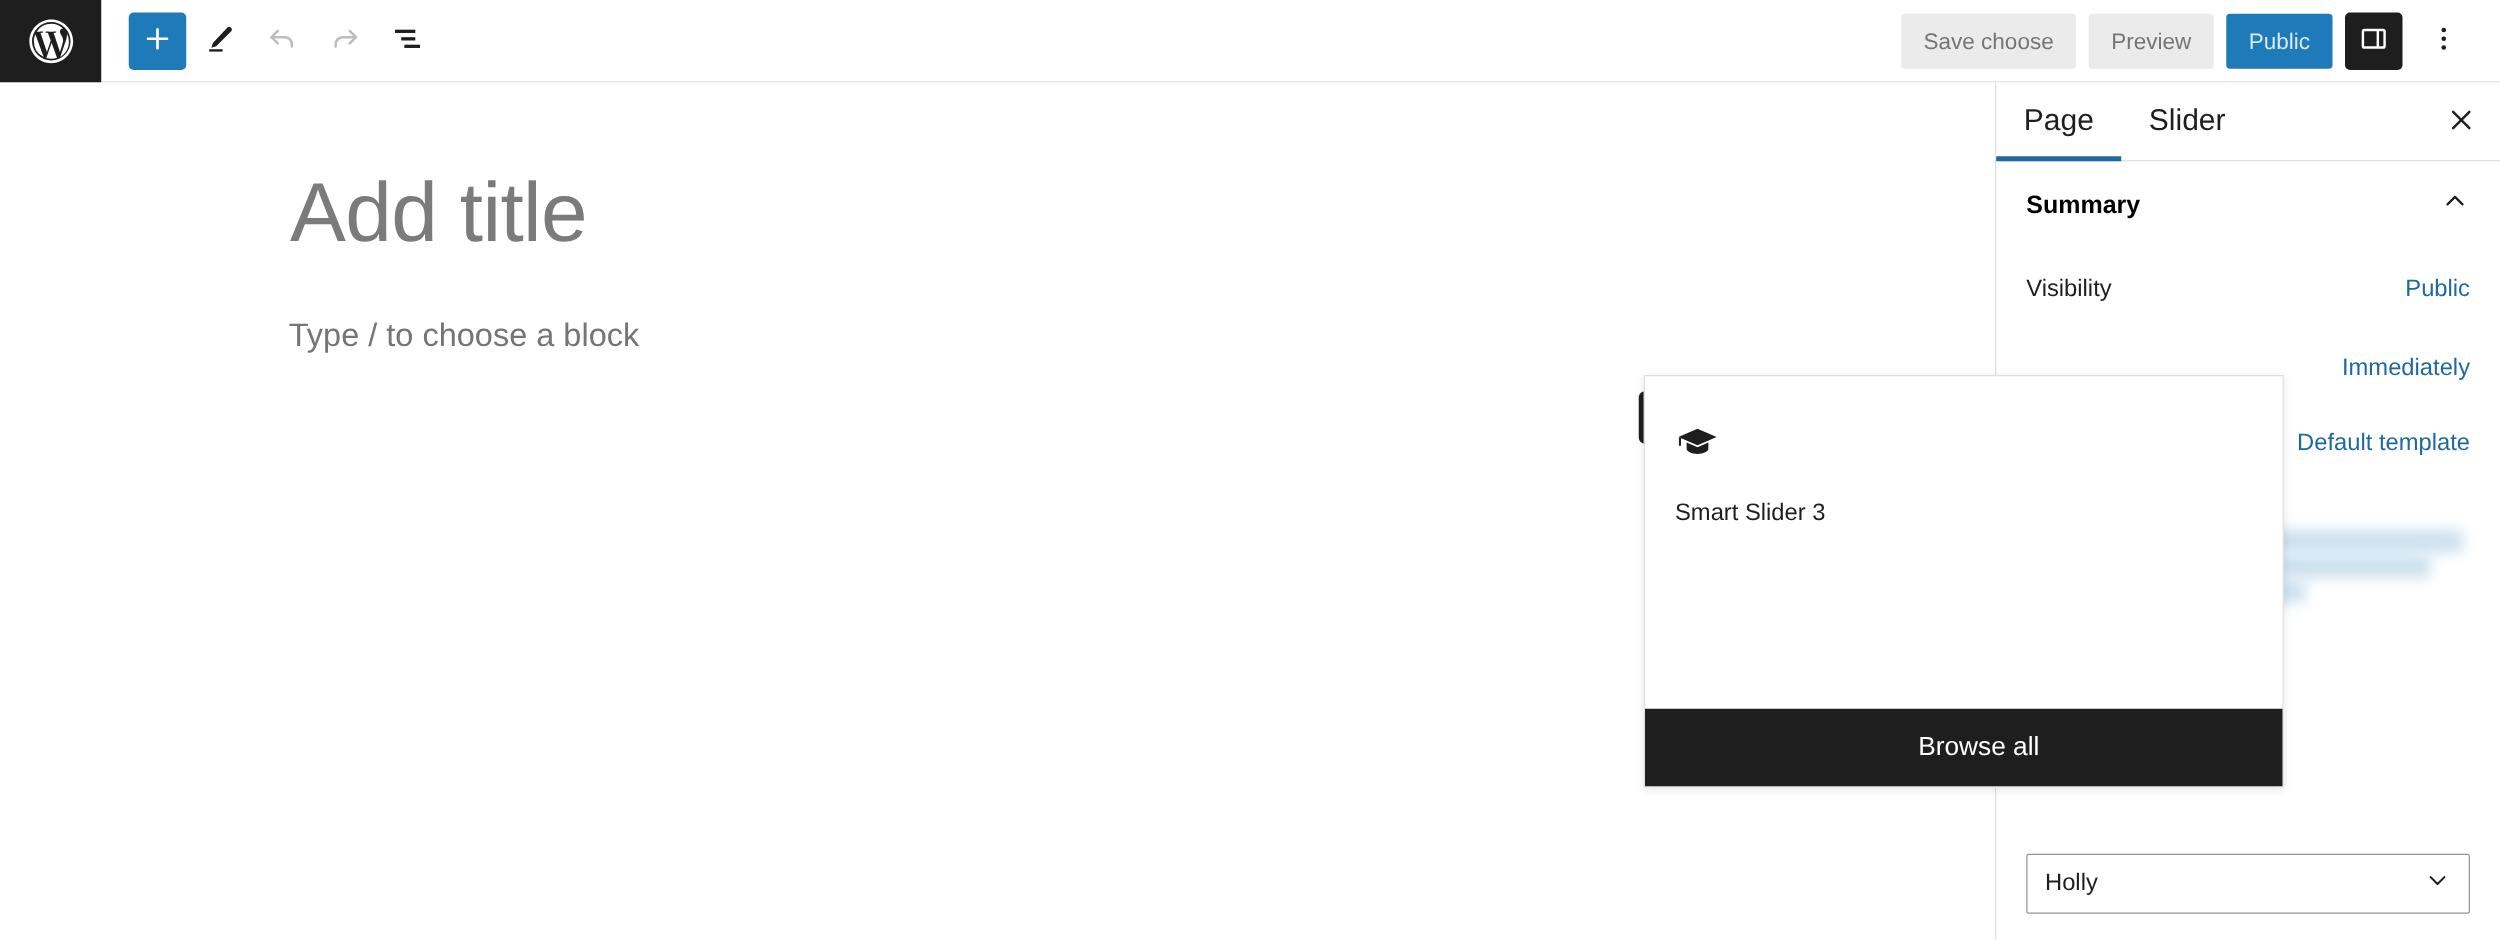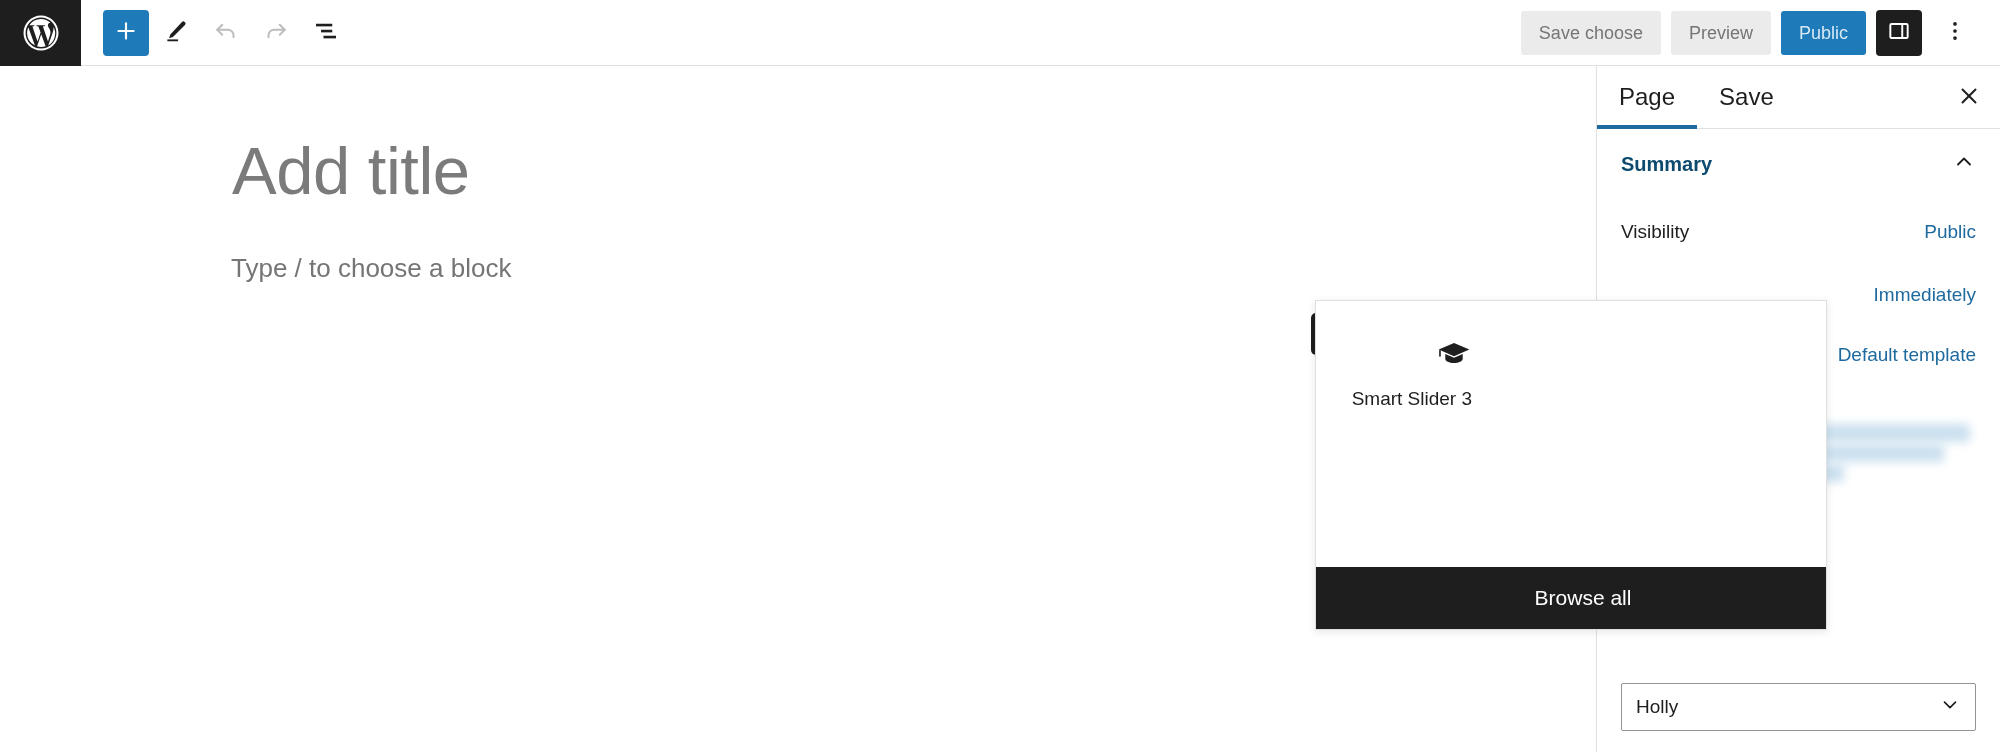--- a/index.html
+++ b/index.html
@@ -105,21 +105,21 @@
   }
   .sb-close {
     margin-left: auto; width: 63px;
     display: flex; align-items: center; justify-content: center;
     cursor: pointer; background: none; border: none;
   }
 
   .panel-header {
     height: 70px; display: flex; align-items: center;
     padding: 0 24px; cursor: pointer;
-    font-size: 20px; font-weight: bold; color: #0c4a6e;
+    font-size: 20px; font-weight: bold; color: #000000;
   }
   .panel-header .chev { margin-left: auto; }
 
   .row {
     display: flex; align-items: center;
     padding: 0 24px; height: 66px; font-size: 19px;
   }
   .row .label { color: #1e1e1e; }
   .row .value {
     margin-left: auto; color: #1e6a9e; cursor: pointer;
@@ -172,21 +172,21 @@
     font-size: 21px; color: #1e1e1e; padding: 0 20px;
     font-family: inherit; background: transparent;
   }
   .search-clear {
     width: 54px; height: 100%; border: none; background: none;
     cursor: pointer; display: flex; align-items: center; justify-content: center;
   }
   .results { flex: 1; padding: 28px 24px 0 24px; }
   .result-item {
     width: 132px; display: flex; flex-direction: column;
-    align-items: flex-end; gap: 12px; cursor: pointer;
+    align-items: flex-start; gap: 24px; cursor: pointer;
     background: none; border: none; padding: 8px 0;
   }
   .result-label { font-size: 19px; color: #1e1e1e; white-space: nowrap; }
   .browse-all {
     height: 62px; background: #1e1e1e; color: #ffffff;
     display: flex; align-items: center; justify-content: center;
     font-size: 21px; cursor: pointer; border: none;
     font-family: inherit;
     padding-left: 24px;
   }
@@ -291,21 +291,21 @@
             <line x1="5" y1="12" x2="19" y2="12"></line>
         </svg>
       </span>
     </button>
   </div>
 
   <div class="sidebar">
 
     <div class="sb-tabs">
       <button class="sb-tab active">Page</button>
-      <button class="sb-tab">Save</button>
+      <button class="sb-tab">Slider</button>
       <button class="sb-close">
         <span>
           <svg width="26" height="26" viewBox="0 0 24 24" fill="none" stroke="#1e1e1e" stroke-width="1.8" stroke-linecap="round">
             <line x1="6" y1="6" x2="18" y2="18"></line>
               <line x1="18" y1="6" x2="6" y2="18"></line>
           </svg>
         </span>
       </button>
     </div>
 

